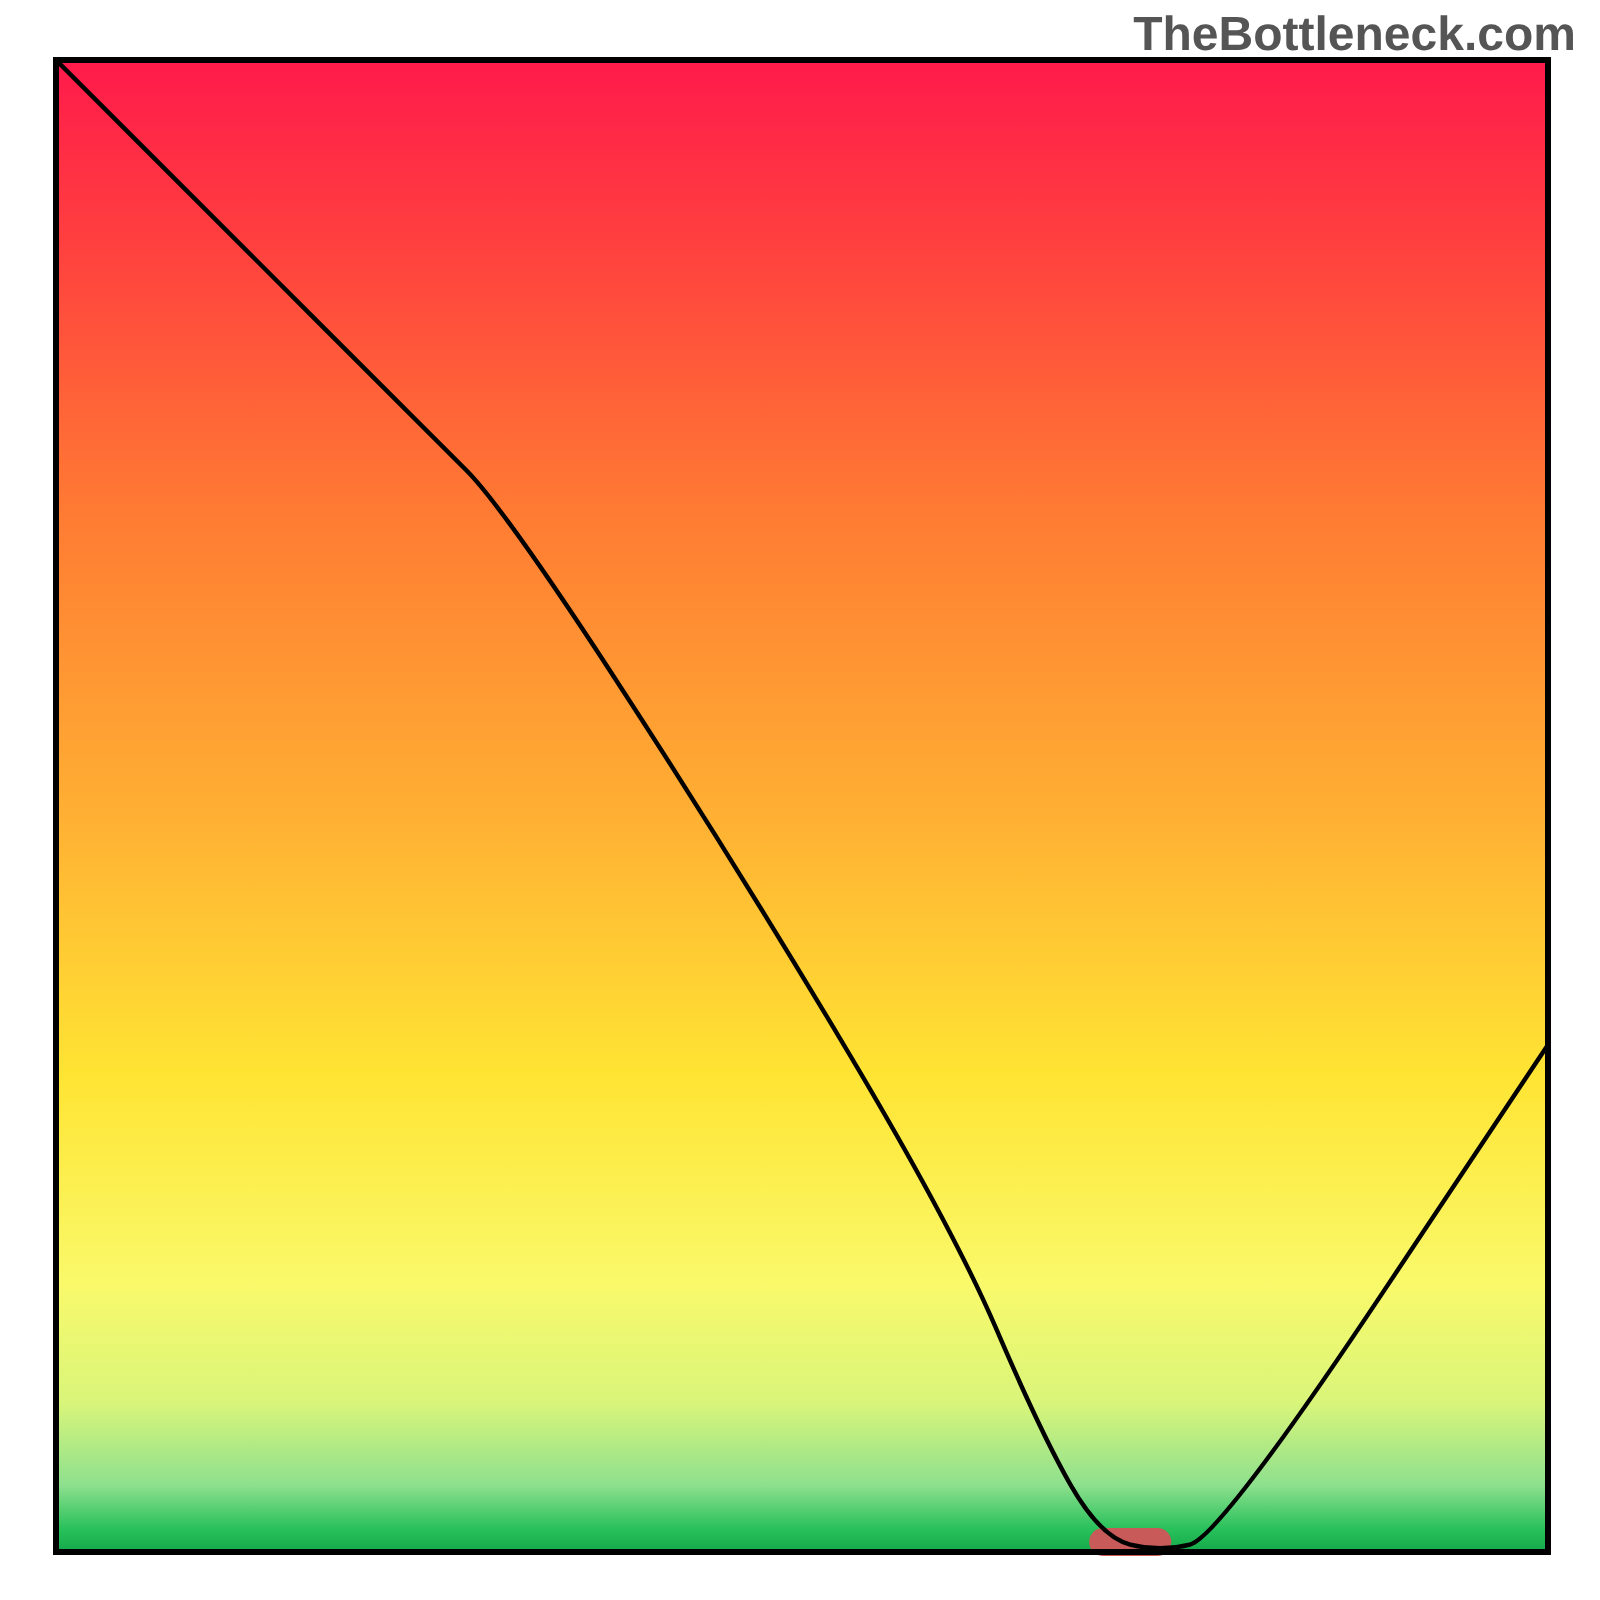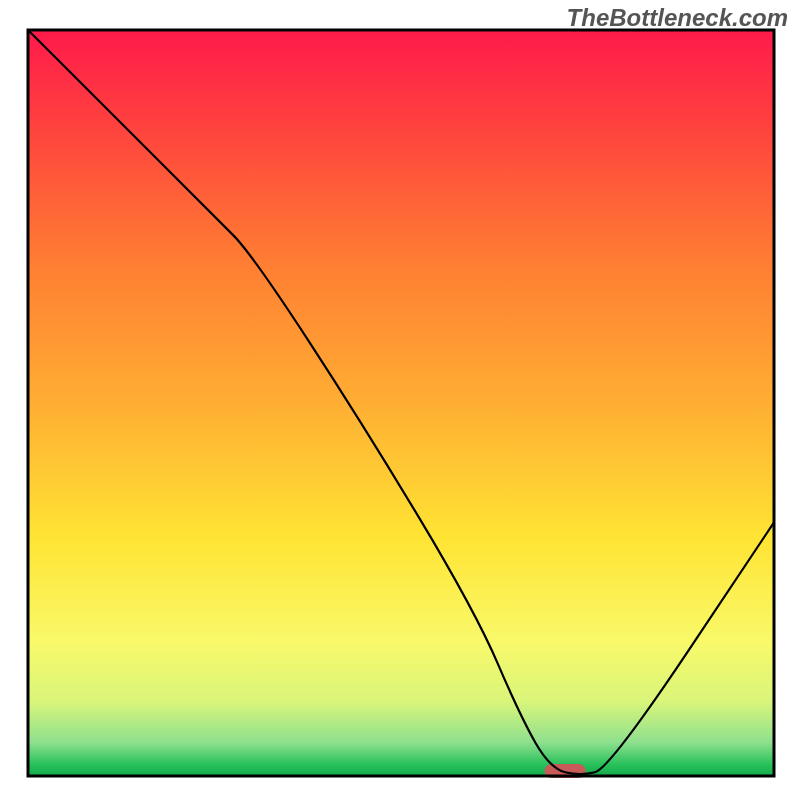--- a/index.html
+++ b/index.html
@@ -8,21 +8,20 @@
     background: #ffffff;
     width: 800px;
     height: 800px;
     overflow: hidden;
     font-family: Arial, Helvetica, sans-serif;
   }
   .container {
     position: relative;
     width: 800px;
     height: 800px;
-    font-style: italic;
   }
   .watermark {
     position: absolute;
     top: 4px;
     right: 12px;
     font-size: 24px;
     font-weight: bold;
     color: #555555;
     z-index: 20;
   }

